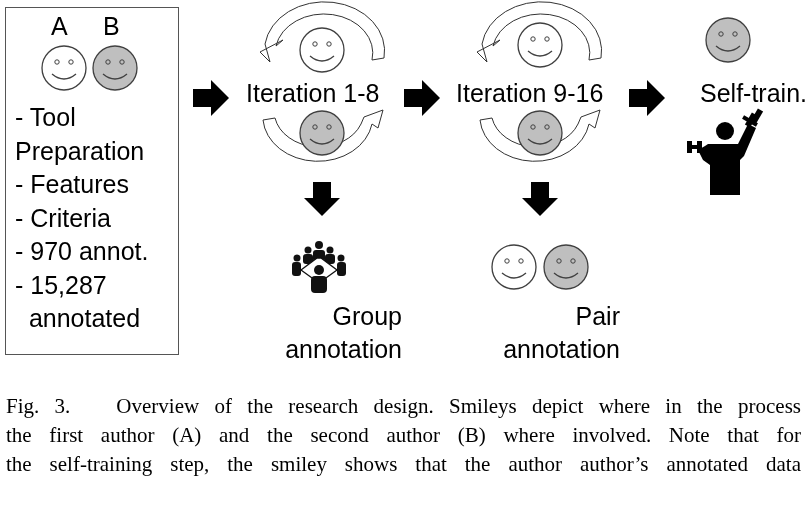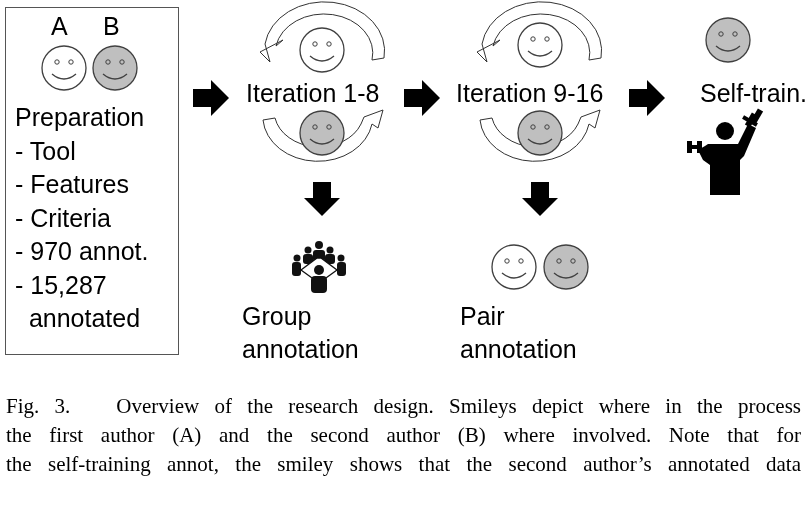--- a/index.html
+++ b/index.html
@@ -6,21 +6,21 @@
   body { width: 805px; height: 509px; position: relative; overflow: hidden; font-family: "Liberation Sans", sans-serif; color: #000; }
   .abs { position: absolute; }
   .prep-box { left: 5px; top: 7px; width: 174px; height: 348px; border: 1.5px solid #555; box-sizing: border-box; }
   .lbl { font-size: 25px; line-height: 28px; white-space: nowrap; }
   .prep-list { left: 15px; top: 101px; font-size: 25px; line-height: 33.5px; }
   .prep-list div { white-space: pre; }
   .caption { left: 6px; top: 392px; width: 795px; font-family: "Liberation Serif", serif; font-size: 21px; line-height: 29px; text-align: justify; }
   .caption-line { display: block; white-space: nowrap; }
   .cap-just { text-align: justify; text-align-last: justify; white-space: normal; }
   svg { position: absolute; overflow: visible; }
-  .center { text-align: left; }
+  .center { text-align: right; }
 </style>
 </head>
 <body>
 
 <div class="abs prep-box"></div>
 <div class="abs lbl" style="left:51px;top:12px;">A</div>
 <div class="abs lbl" style="left:103px;top:12px;">B</div>
 
 <svg width="805" height="380" style="left:0;top:0;">
   <defs>
@@ -116,22 +116,22 @@
 
   <g>
       <use href="#smile-face" x="514" y="267" fill="#ffffff"></use>
     </g>
   <g>
       <use href="#smile-face" x="566" y="267" fill="#bfbfbf"></use>
     </g>
 </svg>
 
 <div class="abs prep-list">
+  <div>- Tool</div>
   <div>Preparation</div>
-  <div>- Tool</div>
   <div>- Features</div>
   <div>- Criteria</div>
   <div>- 970 annot.</div>
   <div>- 15,287</div>
   <div>  annotated</div>
 </div>
 
 <div class="abs lbl" style="left:246px;top:79px;text-align:right;">Iteration 1-8</div>
 <div class="abs lbl" style="left:456px;top:79px;">Iteration 9-16</div>
 <div class="abs lbl" style="left:700px;top:79px;">Self-train.</div>
@@ -141,14 +141,14 @@
   <div>annotation</div>
 </div>
 <div class="abs lbl center" style="left:460px;top:300px;width:160px;line-height:33px;">
   <div>Pair</div>
   <div>annotation</div>
 </div>
 
 <div class="abs caption">
   <div class="caption-line cap-just" style="white-space:pre;text-align:left;">Fig. 3.   Overview of the research design. Smileys depict where in the process</div>
   <div class="caption-line cap-just">the first author (A) and the second author (B) where involved. Note that for</div>
-  <div class="caption-line cap-just">the self-training annot, the smiley shows that the second author’s annotated data</div>
+  <div class="caption-line cap-just">the self-training step, the smiley shows that the author author’s annotated data</div>
 </div>
 
 </body></html>

